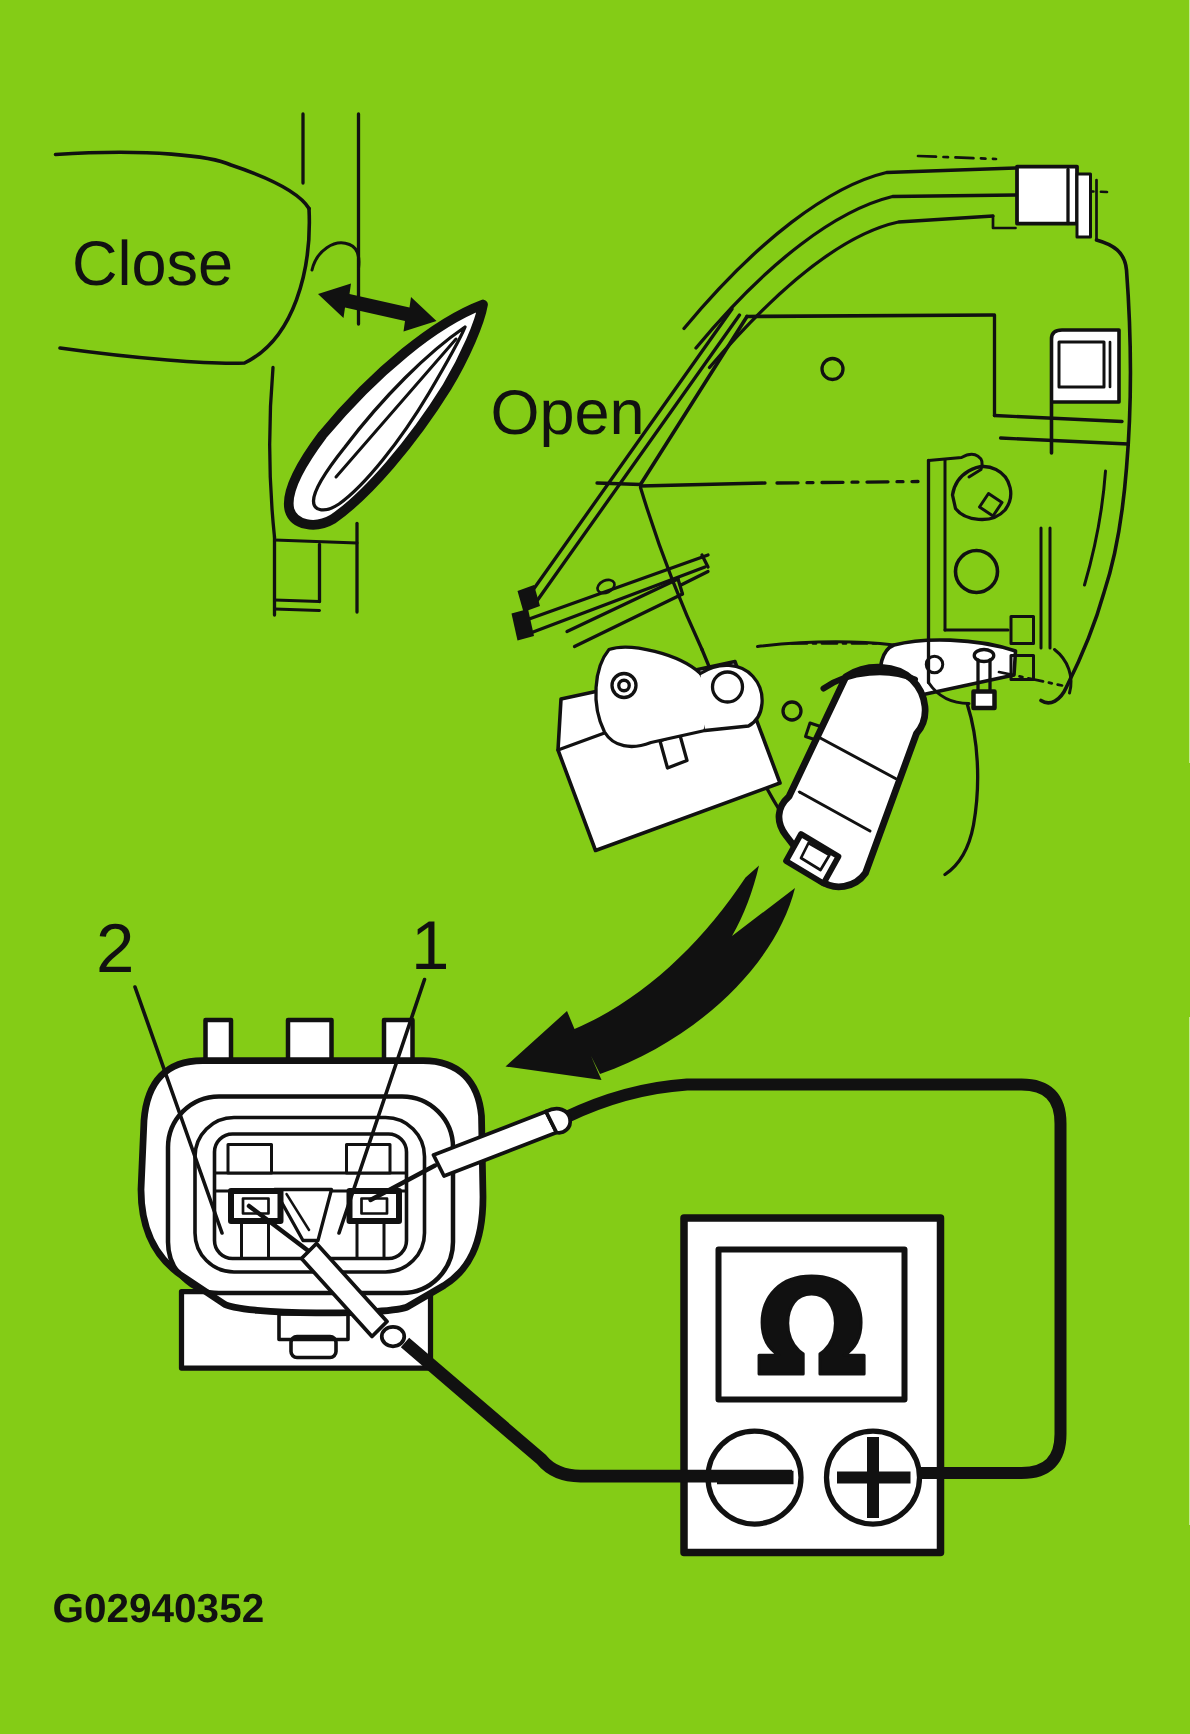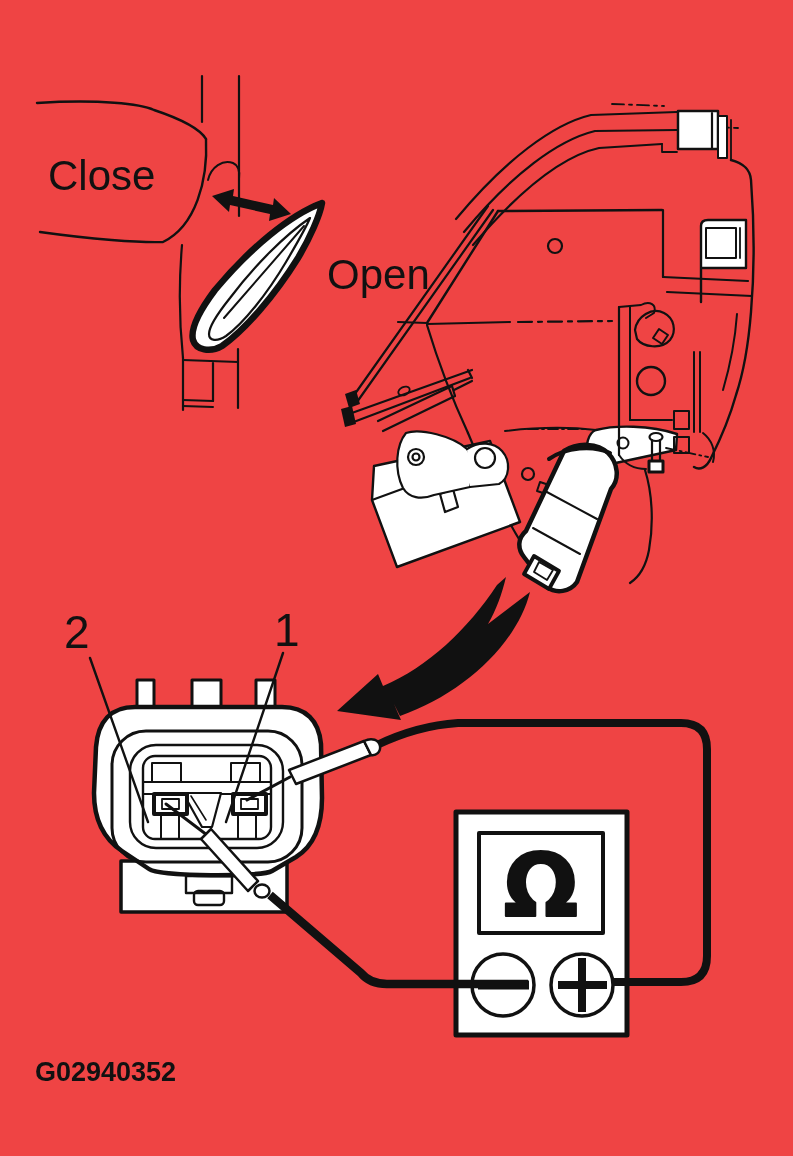--- a/index.html
+++ b/index.html
@@ -1,16 +1,16 @@
 <!DOCTYPE html>
 <html><head>
 <meta charset="utf-8">
 <style>
   html,body{margin:0;padding:0;background:#fff;}
-  .stage{position:relative;width:793px;height:1156px;background:#ef4444;overflow:hidden;}
+  .stage{position:relative;width:793px;height:1156px;background:#84cc16;overflow:hidden;}
   svg{display:block;}
   text{font-family:"Liberation Sans","DejaVu Sans",sans-serif;fill:#111;}
   .lbl{font-size:42px;}
   .pin{font-size:46px;}
   .omega{font-family:"DejaVu Sans","Liberation Sans",sans-serif;font-size:88px;font-weight:700;}
   .figid{font-size:27px;font-weight:700;}
 </style>
 </head>
 <body>
 

